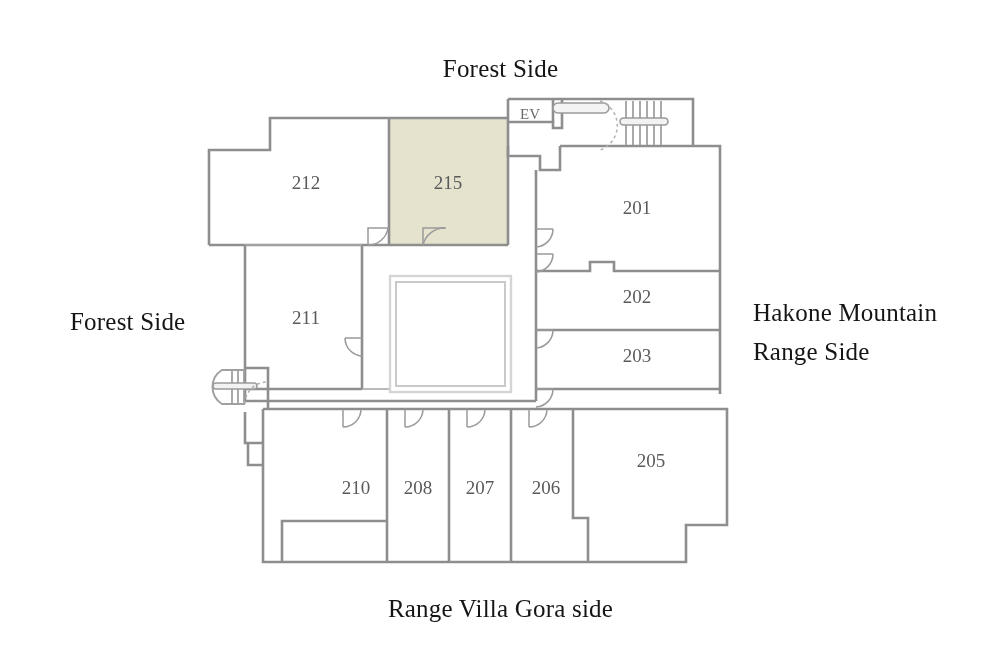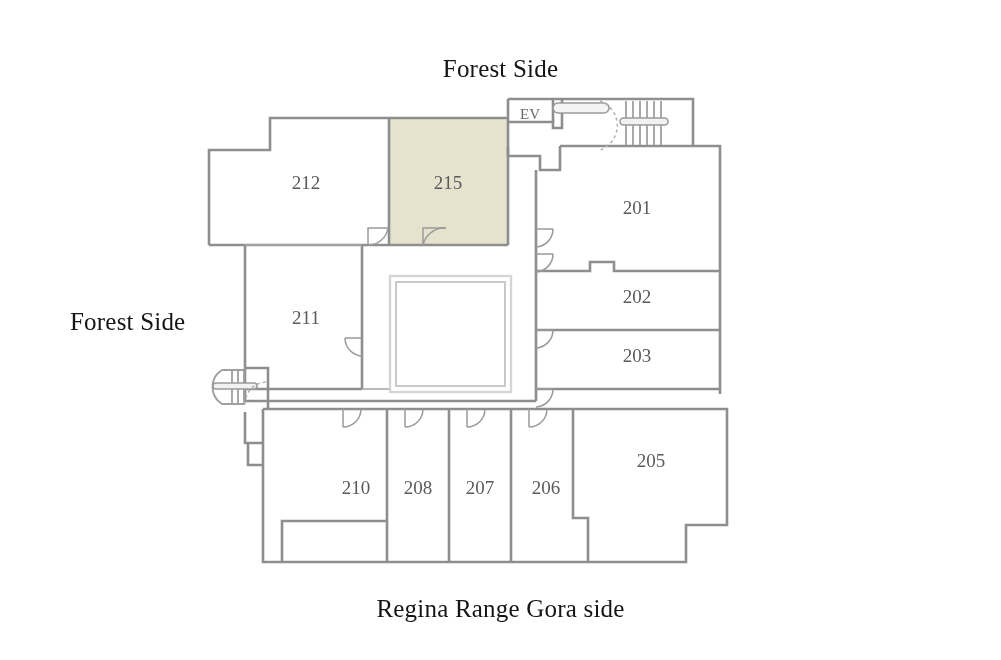--- a/index.html
+++ b/index.html
@@ -71,22 +71,24 @@
 </style>
 </head>
 <body>
 
 <div id="floorplan-root">
 
   <div class="edge-label" id="label-forest-top">Forest Side</div>
 
   <div class="edge-label" id="label-forest-left">Forest Side</div>
 
-
-  <div class="edge-label" id="label-regina-bottom">Regina Range Gora side</div>
+  <div class="edge-label" id="label-hakone-right">Hakone Mountain
+Range Side</div>
+
+  <div class="edge-label" id="label-regina-bottom">Range Villa Gora side</div>
 
   <svg id="plan-svg" width="1001" height="660" viewBox="0 0 1001 660">
 
     <rect x="389" y="118" width="119" height="127" fill="#e5e3ce" stroke="none"></rect>
 
     <g fill="none" stroke="#8e8e8e" stroke-width="2.6" stroke-linejoin="miter" stroke-linecap="butt">
 
       <path d="M 209 245 L 209 150 L 270 150 L 270 118 L 508 118"></path>
 
       <path d="M 209 245 L 508 245"></path>

